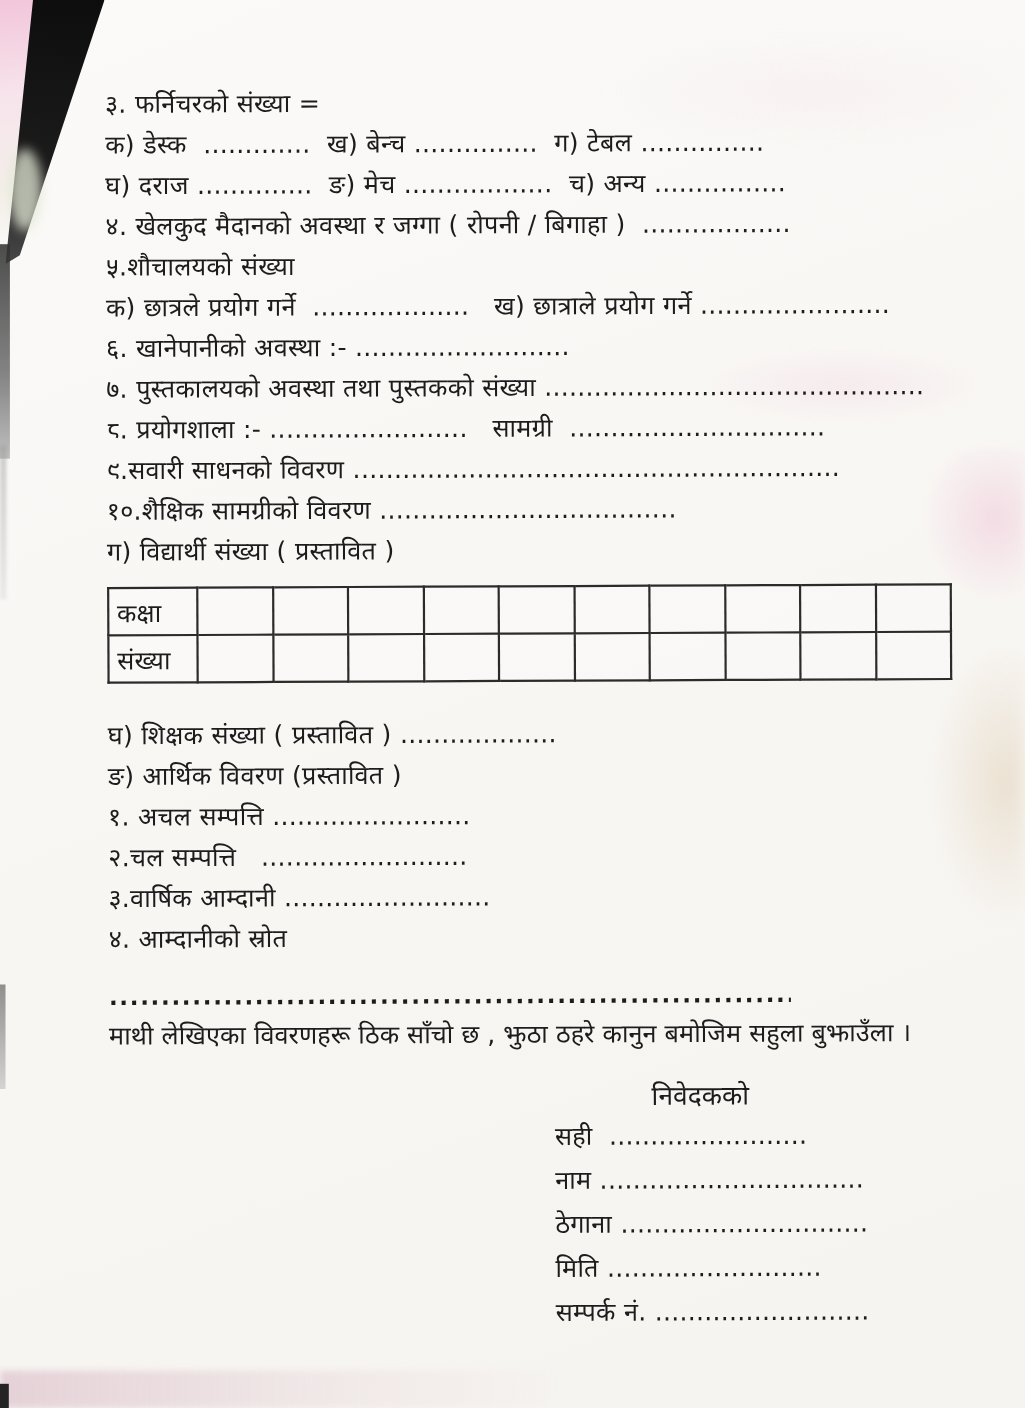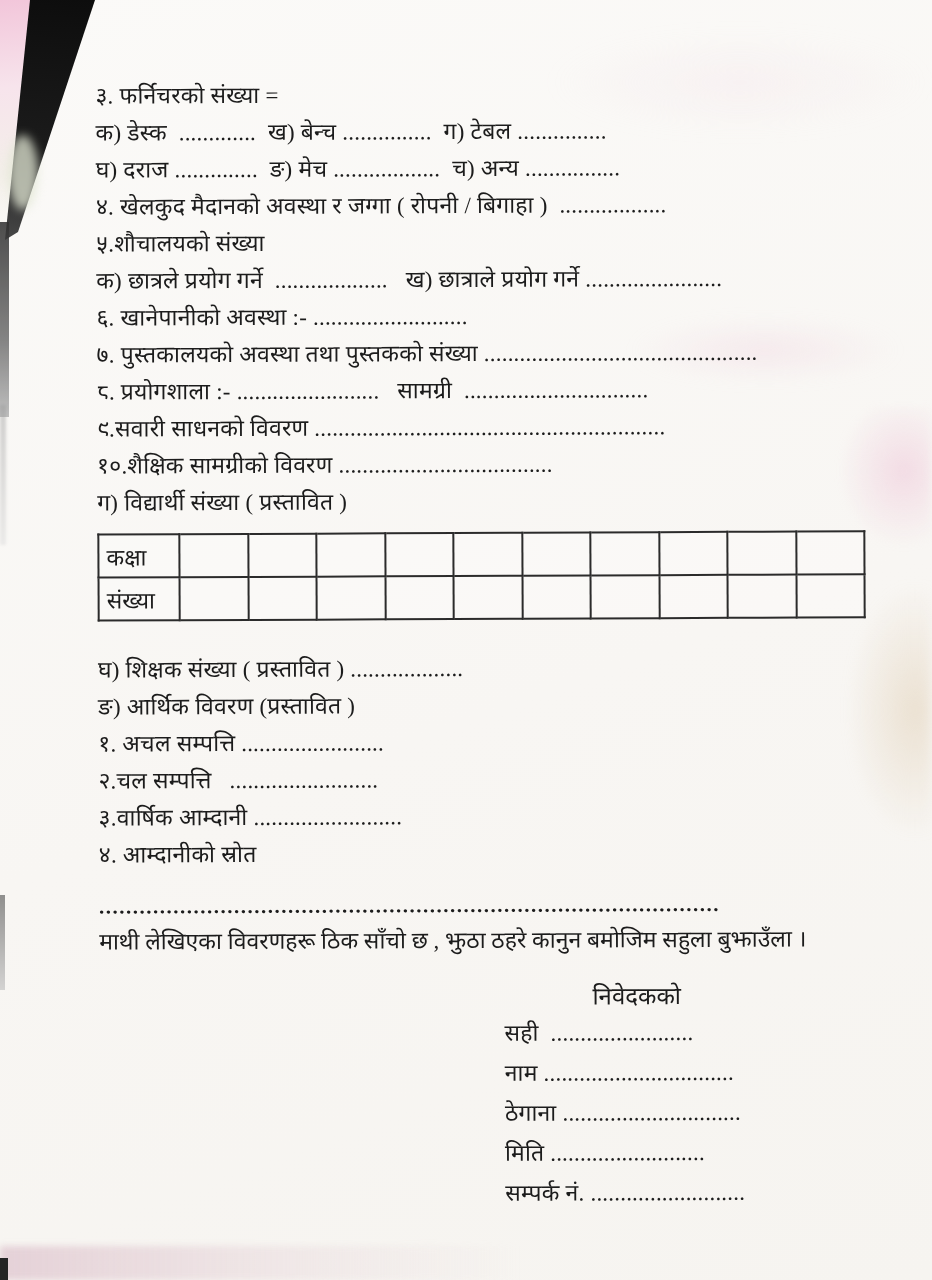--- a/index.html
+++ b/index.html
@@ -9,21 +9,20 @@
     background:#e9e7e4;
     font-family:"DejaVu Sans","Liberation Sans",sans-serif;
     overflow:hidden;
   }
   .page{
     position:relative;
     width:932px;height:1280px;
     background:linear-gradient(160deg,#fbfaf8 0%,#f8f6f3 55%,#f6f4f0 100%);
     overflow:hidden;
     color:#1c1c1c;
-    font-family:Liberation Serif, serif;
   }
   .content{
     position:absolute;
     left:0;top:0;width:932px;
     padding:76px 40px 0 95px;
     box-sizing:border-box;
     transform:rotate(-0.25deg);
     transform-origin:50% 0;
   }
   .line{

